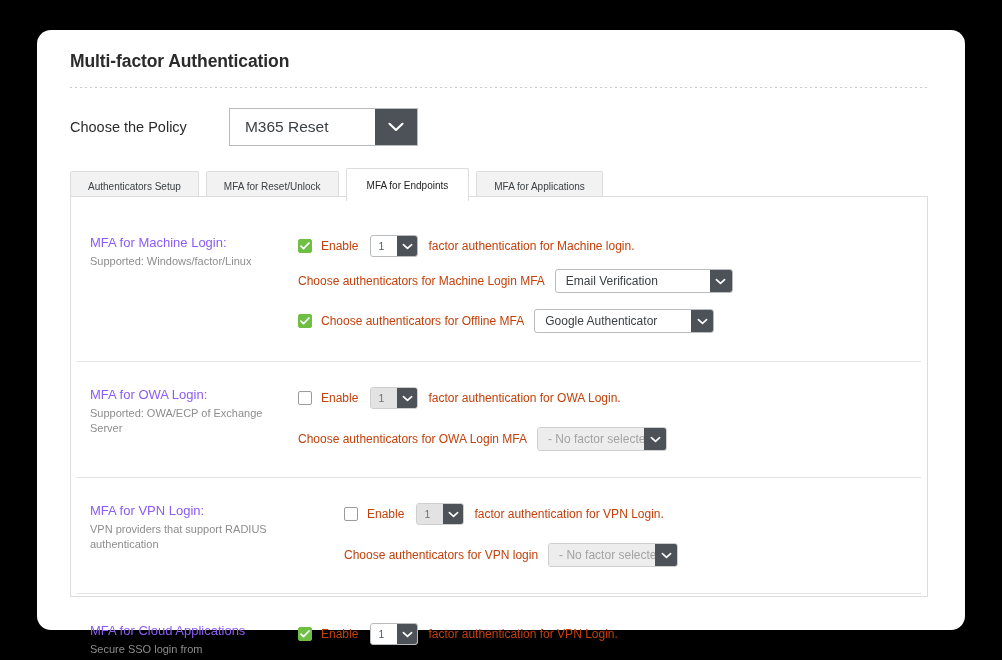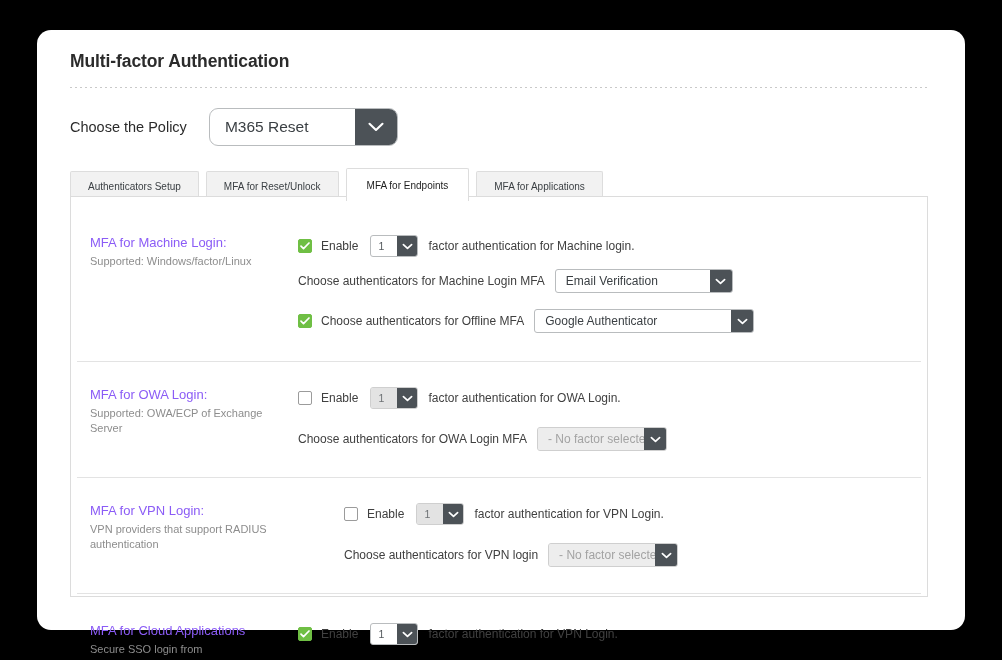--- a/index.html
+++ b/index.html
@@ -48,21 +48,21 @@
   
   .policy-row {
     position: absolute;
     left: 33px; top: 78px;
     display: flex;
     align-items: center;
   }
   .policy-label {
     font-size: 14.5px;
     color: #2b2b2b;
-    margin-right: 22px;
+    margin-right: 42px;
     white-space: nowrap;
   }
 
   
   .sel {
     display: inline-flex;
     align-items: stretch;
     border: 1px solid #b9bcbe;
     background: #ffffff;
     border-radius: 3px;
@@ -80,21 +80,21 @@
   }
   .sel .sel-btn {
     width: 22px;
     background: #4c5257;
     display: flex; align-items: center; justify-content: center;
     flex: 0 0 auto;
   }
   .sel .sel-btn svg { display: block; }
 
   
-  .sel-policy { height: 38px; border-radius: 9px; border-color: #b9bcbe; }
+  .sel-policy { height: 38px; border-radius: 0; border-color: #b9bcbe; }
   .sel-policy .sel-val {
     width: 145px;
     font-size: 15.5px;
     color: #3a3f43;
     padding: 0 15px;
   }
   .sel-policy .sel-btn { width: 42px; background: #4c5257; }
 
   
   .sel.disabled { background: #ededed; border-color: #cfcfcf; cursor: default; }
@@ -194,21 +194,21 @@
     flex: 0 0 14px;
     border-radius: 2px;
     display: inline-flex;
     align-items: center; justify-content: center;
     cursor: pointer;
   }
   .cb.on  { background: #6fbf44; border: 1px solid #6fbf44; }
   .cb.off { background: #ffffff; border: 1px solid #9b9b9b; }
   .cb svg { display: block; }
 
-  .lbl { font-size: 12px; color: #404040; }
+  .lbl { font-size: 12px; color: #c2410c; }
   .gap9  { width: 9px;  flex: 0 0 9px; }
   .gap10 { width: 10px; flex: 0 0 10px; }
   .gap12 { width: 12px; flex: 0 0 12px; }
 </style>
 </head>
 <body>
 
 <div id="screen">
   <div class="card">
 
@@ -288,21 +288,21 @@
 
             <div class="row" style="margin-top:16px;">
               <span class="cb on">
                 <svg width="10" height="8" viewBox="0 0 10 8" aria-hidden="true">
                   <path d="M1 4.1 L3.5 6.6 L9 1" fill="none" stroke="#ffffff" stroke-width="1.7" stroke-linecap="round" stroke-linejoin="round"></path>
                 </svg>
               </span>
               <span class="gap9"></span>
               <span class="lbl">Choose authenticators for Offline MFA</span>
               <span class="gap10"></span>
-              <span class="sel" style="width:220px;">
+              <span class="sel" style="width:180px;">
                 <span class="sel-val" style="flex:1 1 auto;">Google Authenticator</span>
                 <span class="sel-btn">
                   <svg width="11" height="7" viewBox="0 0 11 7" aria-hidden="true">
                     <path d="M1.4 1.6 L5.5 5.4 L9.6 1.6" fill="none" stroke="#ffffff" stroke-width="1.7" stroke-linecap="round" stroke-linejoin="round"></path>
                   </svg>
                 </span>
               </span>
             </div>
 
           </div>

